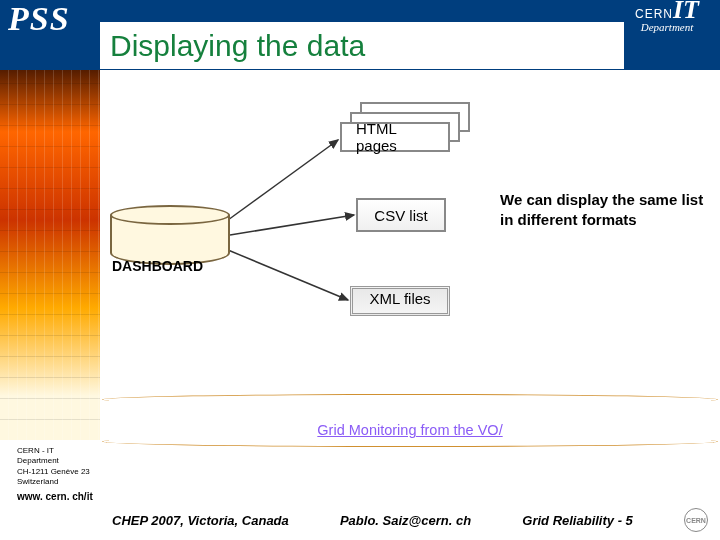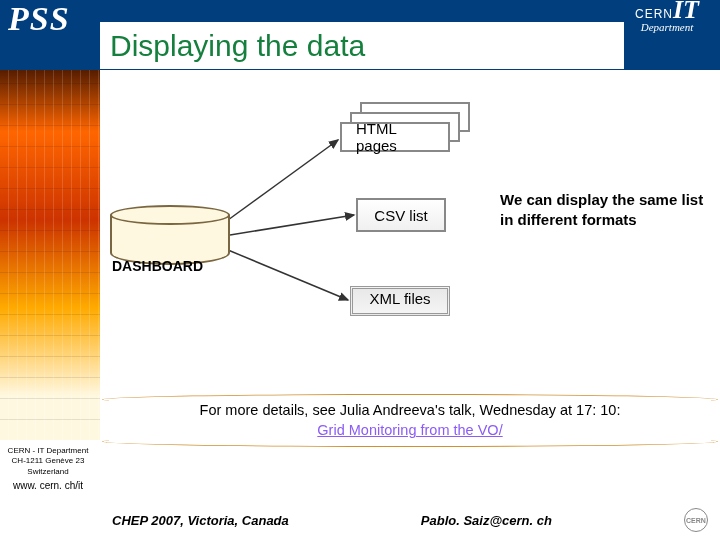--- a/index.html
+++ b/index.html
@@ -1,22 +1,22 @@
 <!DOCTYPE html>
 <html><head>
 <meta charset="utf-8">
 <style>
   * { margin: 0; padding: 0; box-sizing: border-box; }
   body { width: 720px; height: 540px; font-family: Arial, sans-serif; background: #fff; position: relative; overflow: hidden; }
   
   .left-strip { position: absolute; left: 0; top: 0; width: 100px; height: 540px; }
   .strip-img { width: 100%; height: 440px; background: linear-gradient(180deg, #000 0%, #4a1800 15%, #ff6600 30%, #cc3300 50%, #ffaa00 70%, #fff8e0 90%); position: relative; }
   .strip-img::before { content: ""; position: absolute; top: 0; left: 0; right: 0; bottom: 0; background: repeating-linear-gradient(90deg, transparent 0 8px, rgba(255,255,255,0.15) 8px 9px), repeating-linear-gradient(0deg, transparent 0 20px, rgba(0,0,0,0.1) 20px 21px); }
-  .strip-footer { height: 100px; background: #fff; font-size: 8px; text-align: center; padding: 6px 4px 0 0; line-height: 1.3; }
-  .strip-footer .www { font-size: 10px; font-weight: normal; margin-top: 2px; }
+  .strip-footer { height: 100px; background: #fff; font-size: 8px; text-align: left; padding: 6px 4px 0 0; line-height: 1.3; margin-left: 17px; }
+  .strip-footer .www { font-size: 10px; font-weight: bold; margin-top: 2px; }
   
   .header { position: absolute; left: 0; top: 0; width: 720px; height: 70px; background: #003e7e; color: #fff; display: flex; align-items: flex-start; }
   .pss { font-size: 34px; font-weight: bold; font-style: italic; letter-spacing: 1px; padding-left: 8px; width: 100px; font-family: "Times New Roman", serif; }
   .title { font-size: 30px; color: #15803d; background: #fff; height: 48px; flex: 1; display: flex; align-items: center; padding-left: 10px; margin-top: 22px; border-bottom: 1px solid #003e7e; }
   .logo { width: 96px; text-align: center; font-size: 11px; padding-right: 10px; }
   .logo .cern { font-size: 12px; letter-spacing: 1px; }
   .logo .it { font-size: 26px; font-weight: bold; font-style: italic; font-family: "Times New Roman", serif; line-height: 0.8; }
   .logo .dept { font-size: 11px; font-style: italic; font-family: "Times New Roman", serif; }
   
   .slide-main { position: absolute; left: 100px; top: 70px; width: 620px; height: 380px; }
@@ -96,21 +96,22 @@
       <span>CSV list</span>
     </div>
   <div class="node xml">
       <span>XML files</span>
     </div>
 
   <div class="side-text">We can display the same list in different formats</div>
 </div>
 
 <div class="banner">
-  <span>For more details, see Julia Andreeva's talk, Wednesday at 17: 10:</span><br>
+  <br>
   <a>Grid Monitoring from the VO/</a><br>
 </div>
 
 <div class="footer">
   <span>CHEP 2007, Victoria, Canada</span>
   <span>Pablo. Saiz@cern. ch</span>
+  <span>Grid Reliability - 5</span>
   <span class="footer-logo">CERN</span>
 </div>
 
 </body></html>

